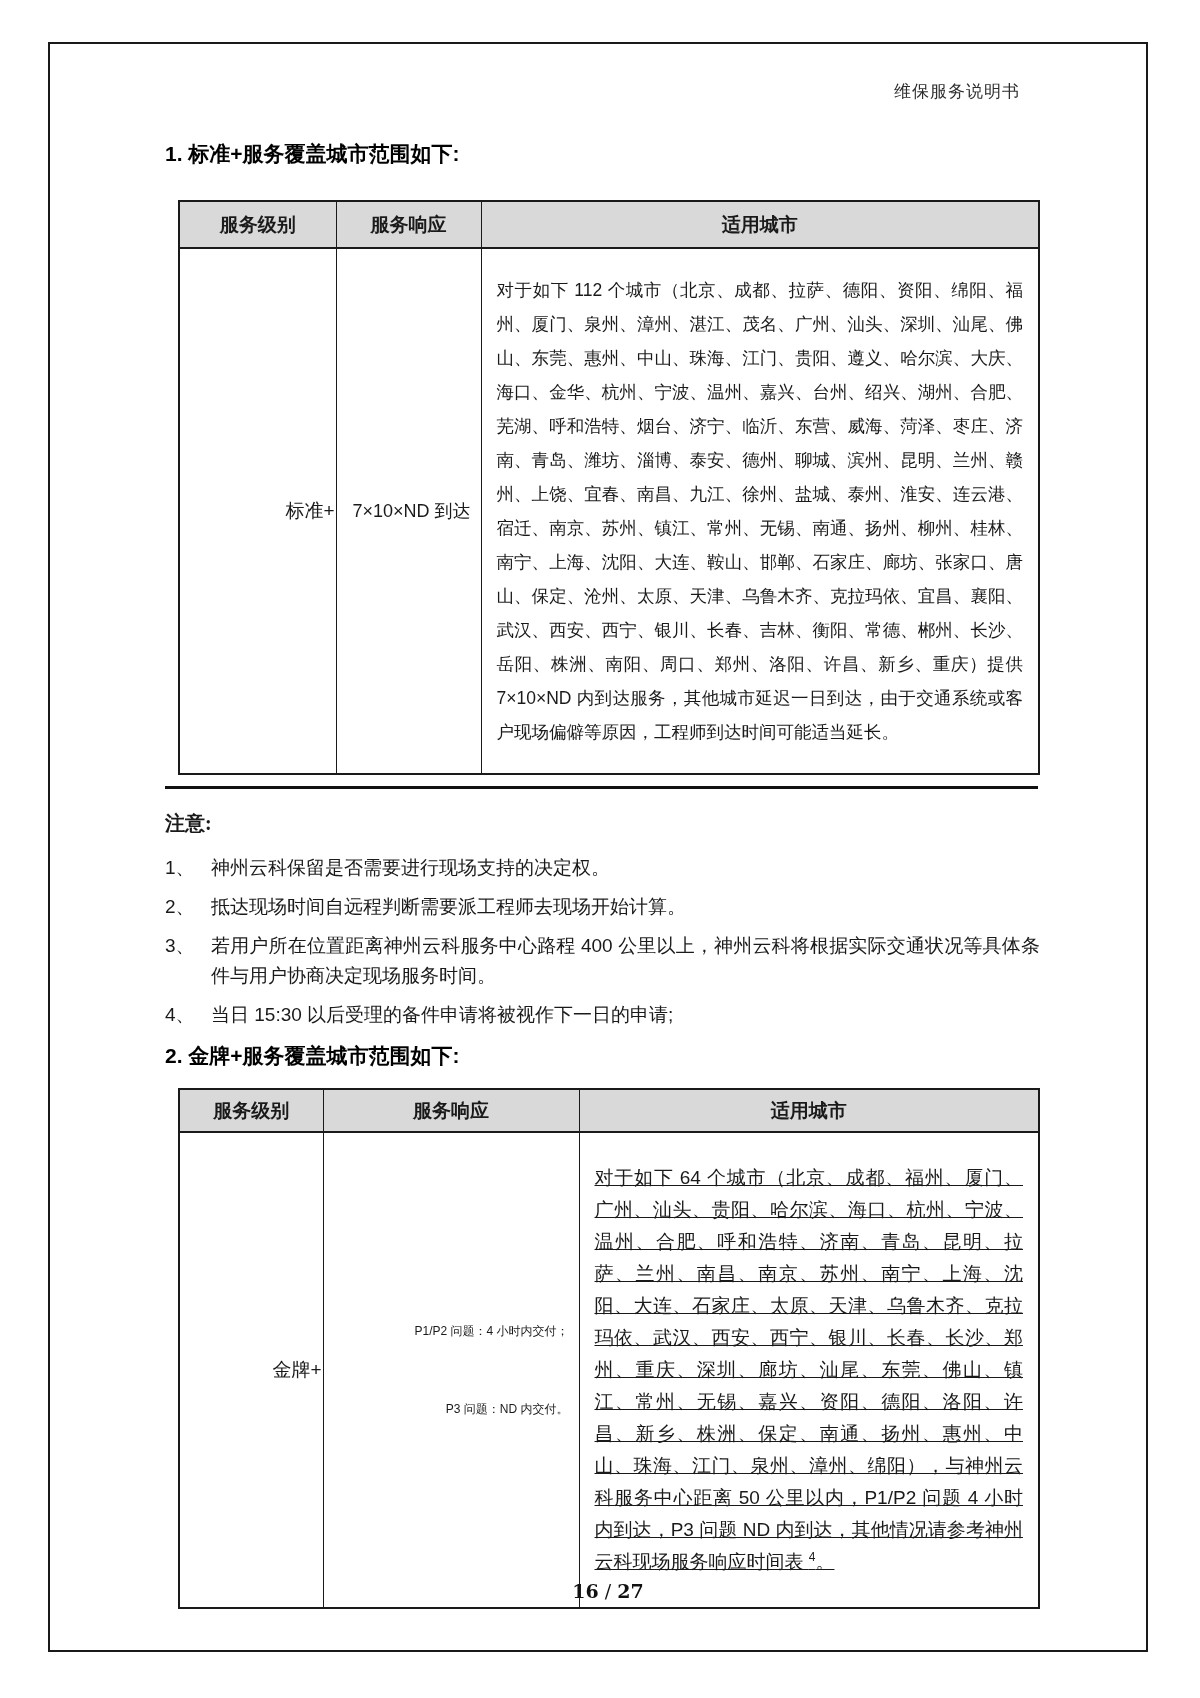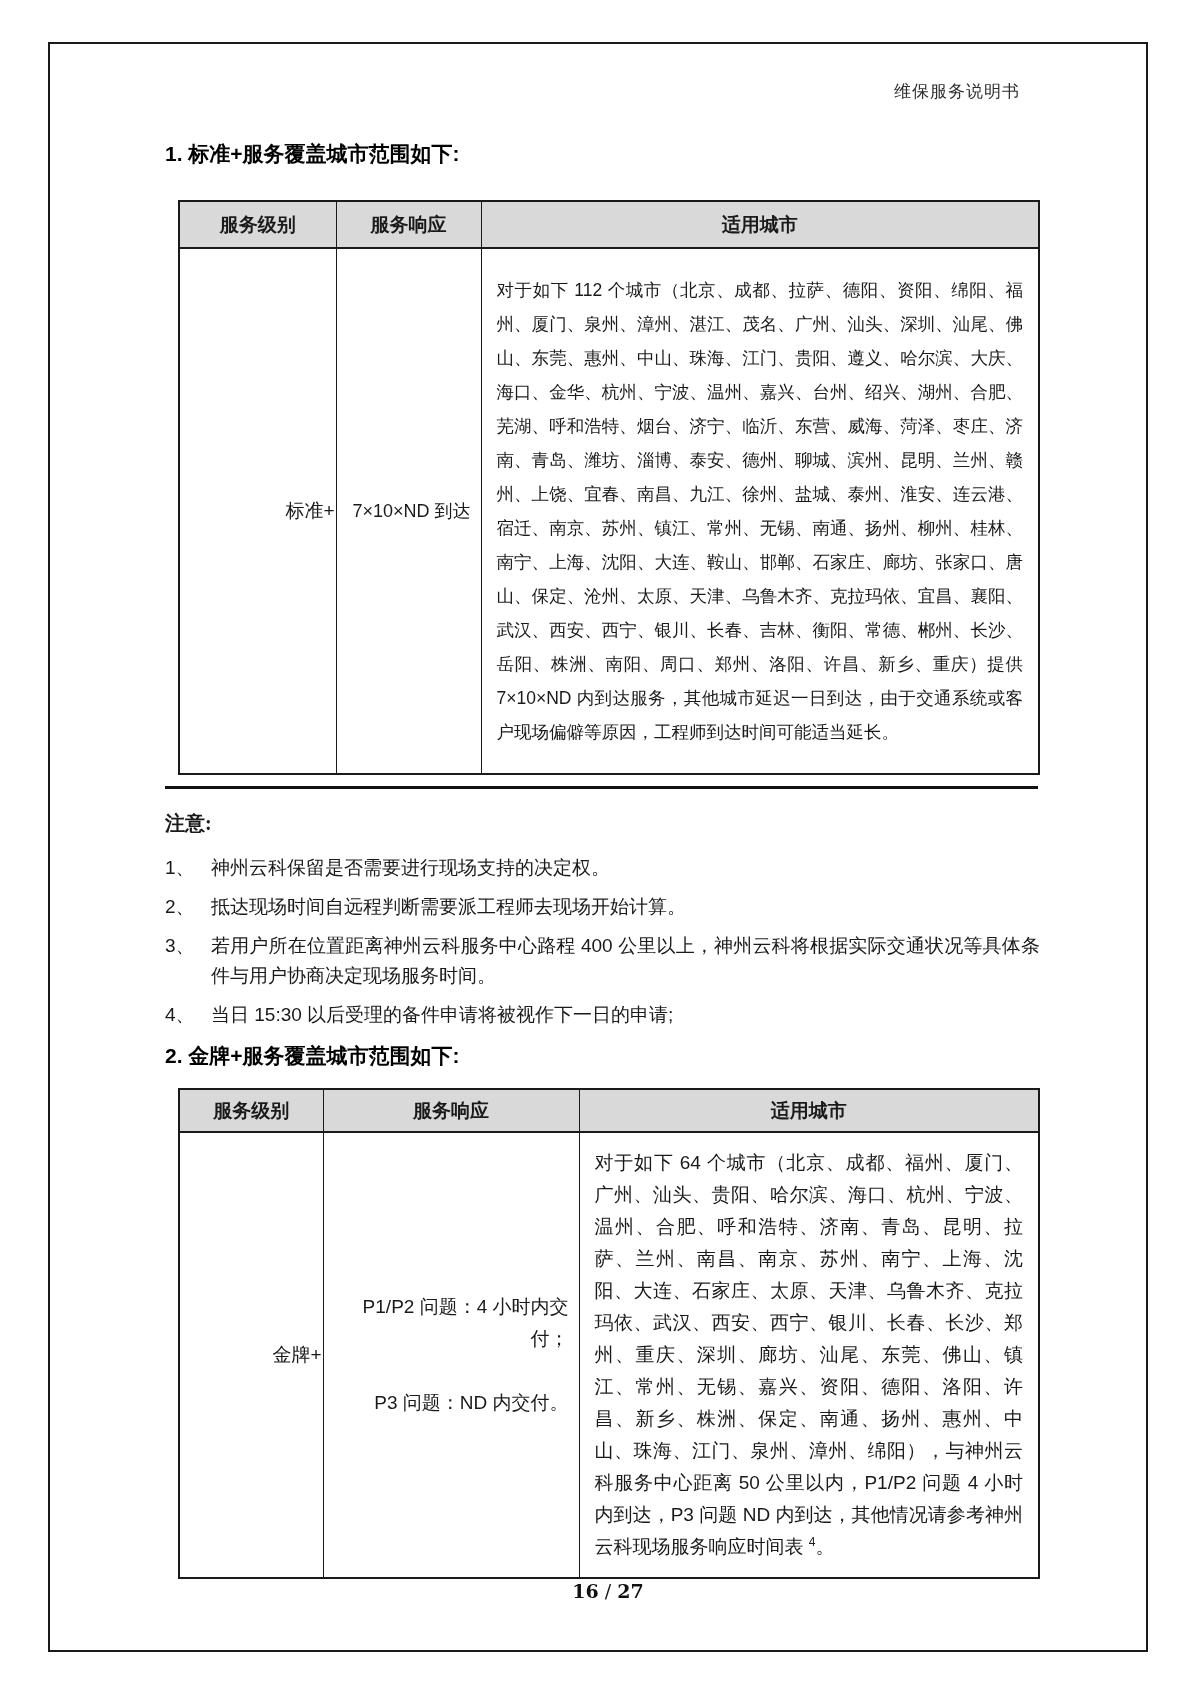--- a/index.html
+++ b/index.html
@@ -42,31 +42,31 @@
   .t1-c1{width:157px;}
   .t1-c2{width:145px;}
   .t1-c3{width:558px;}
   .t2-c1{width:144px;}
   .t2-c2{width:256px;}
   .t2-c3{width:460px;}
   td.level-cell{text-align:right;font-size:19px;}
   td.response-cell{
     text-align:right;font-size:18px;line-height:34px;padding:6px 10px;
   }
-  .table2 td.response-cell{font-size:19px;line-height:32px;}
+  .table2 td.response-cell{font-size:12px;line-height:46px;}
   .response-cell p{margin:0;}
   .response-cell p + p{margin-top:32px;}
   td.cities-cell{
     text-align:justify;vertical-align:top;
   }
   .table1 td.cities-cell{
     font-size:17.5px;line-height:34px;padding:24px 15px;height:508px;
   }
   .table2 td.cities-cell{
-    font-size:19px;line-height:32px;padding:14px 15px;height:412px;
+    font-size:19px;line-height:32px;padding:29px 15px;height:412px;text-decoration:underline;
   }
   sup.footnote{font-size:12px;vertical-align:super;line-height:0;}
   .divider-line{
     position:absolute;left:165px;top:786px;width:873px;height:3px;
     background:var(--divider-col);
   }
   .notes{position:absolute;left:165px;top:810px;width:875px;}
   .notes-label{font-size:20px;font-weight:bold;margin:0 0 16px 0;font-family:Liberation Serif, serif;}
   .note-item{display:flex;font-size:19px;line-height:30px;margin-bottom:9px;}
   .note-num{width:46px;flex:none;}

